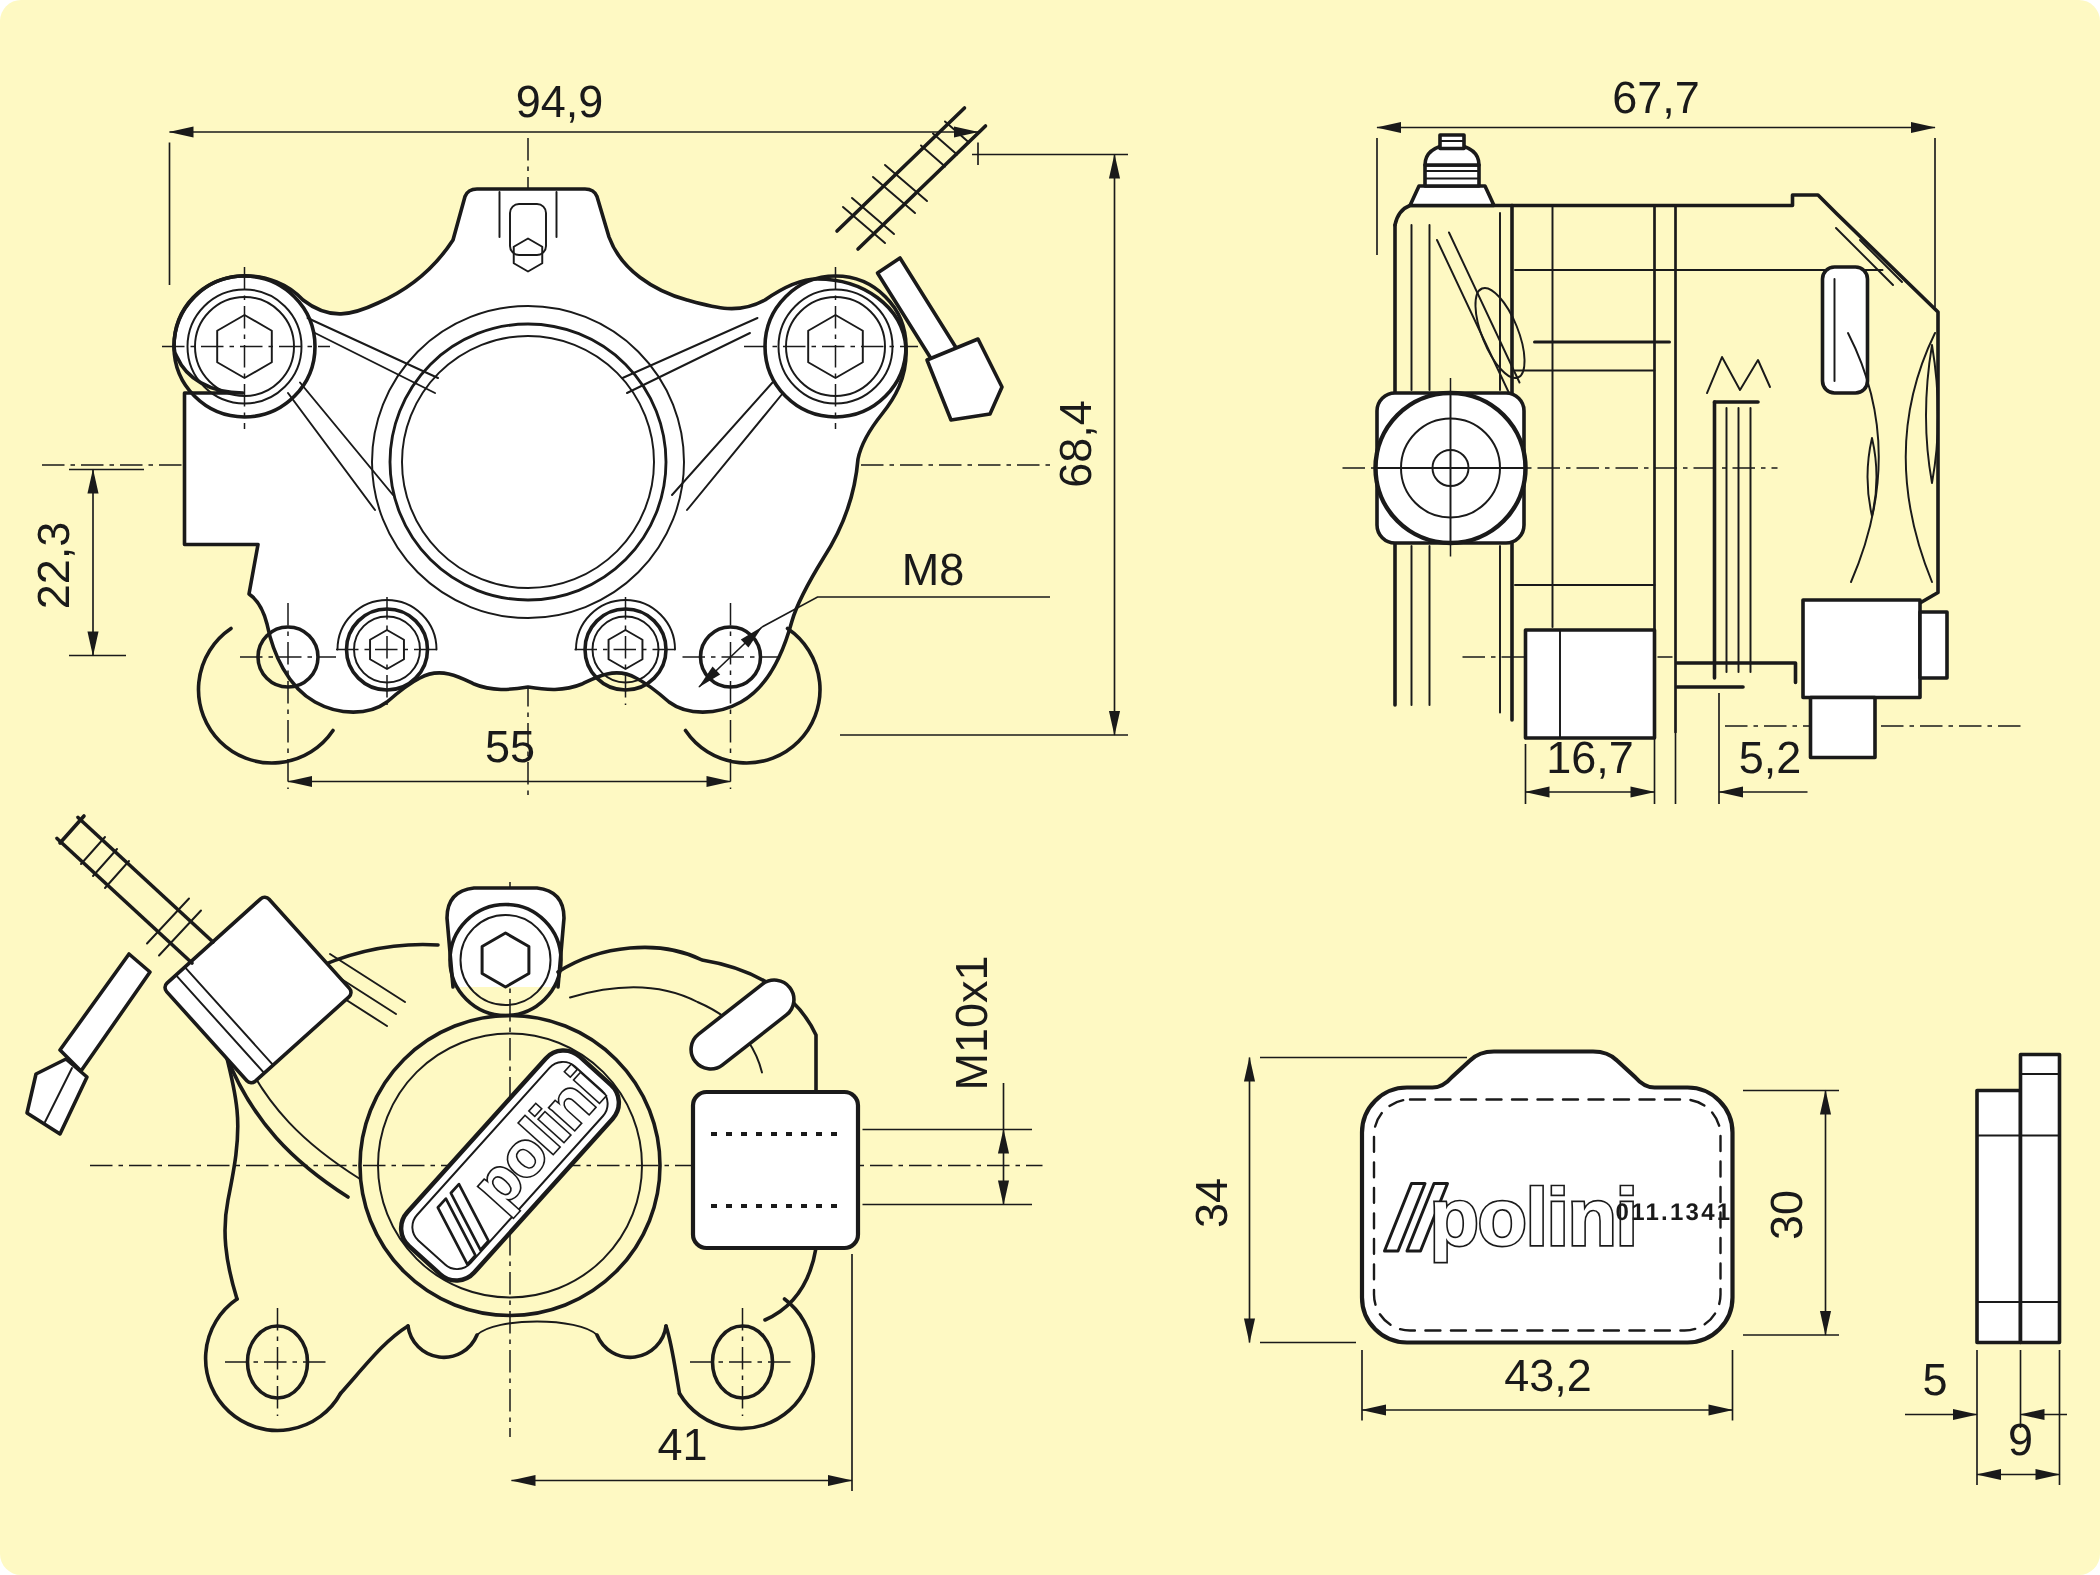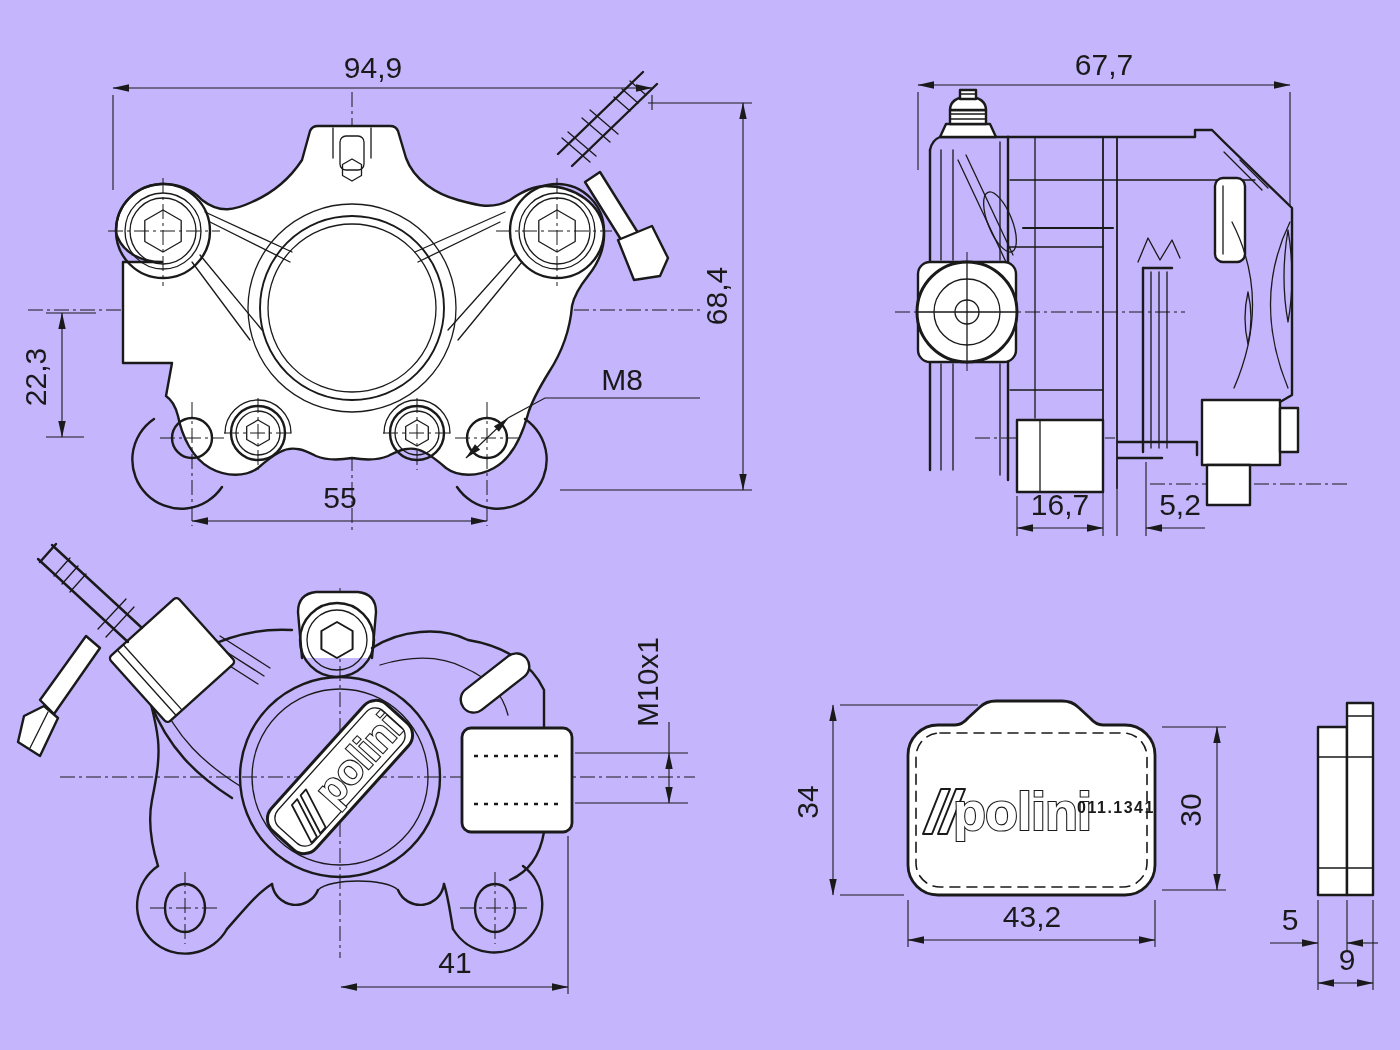--- a/index.html
+++ b/index.html
@@ -1,18 +1,18 @@
 <!DOCTYPE html>
 <html><head>
 <meta charset="utf-8">
 <title>Technical Drawing</title>
 <style>
   html,body{margin:0;padding:0;background:#ffffff;}
-  .stage{position:relative;width:1400px;height:1050px;background:#c4b5fd;overflow:hidden;
-         font-family:"Liberation Sans", sans-serif;}
+  .stage{position:relative;width:1400px;height:1050px;background:#fef9c3;overflow:hidden;
+         font-family:"Liberation Sans", sans-serif;border-radius:14px;}
   svg{display:block}
   
   .ol  {stroke:#1a1a1a;stroke-width:2.4;fill:none;stroke-linejoin:round;stroke-linecap:round;}
   .olf {stroke:#1a1a1a;stroke-width:2.4;fill:#ffffff;stroke-linejoin:round;stroke-linecap:round;}
   .tl  {stroke:#1a1a1a;stroke-width:1.3;fill:none;stroke-linejoin:round;stroke-linecap:round;}
   .tlf {stroke:#1a1a1a;stroke-width:1.3;fill:#ffffff;stroke-linejoin:round;stroke-linecap:round;}
   .cl  {stroke:#1a1a1a;stroke-width:1;fill:none;stroke-dasharray:15 4 3 4;}
   .dim {stroke:#1a1a1a;stroke-width:1.1;fill:none;}
   .thr {stroke:#1a1a1a;stroke-width:2.6;fill:none;stroke-dasharray:4 6;}
   .dtx {font-family:"Liberation Sans", sans-serif;font-size:30px;fill:#1a1a1a;}

